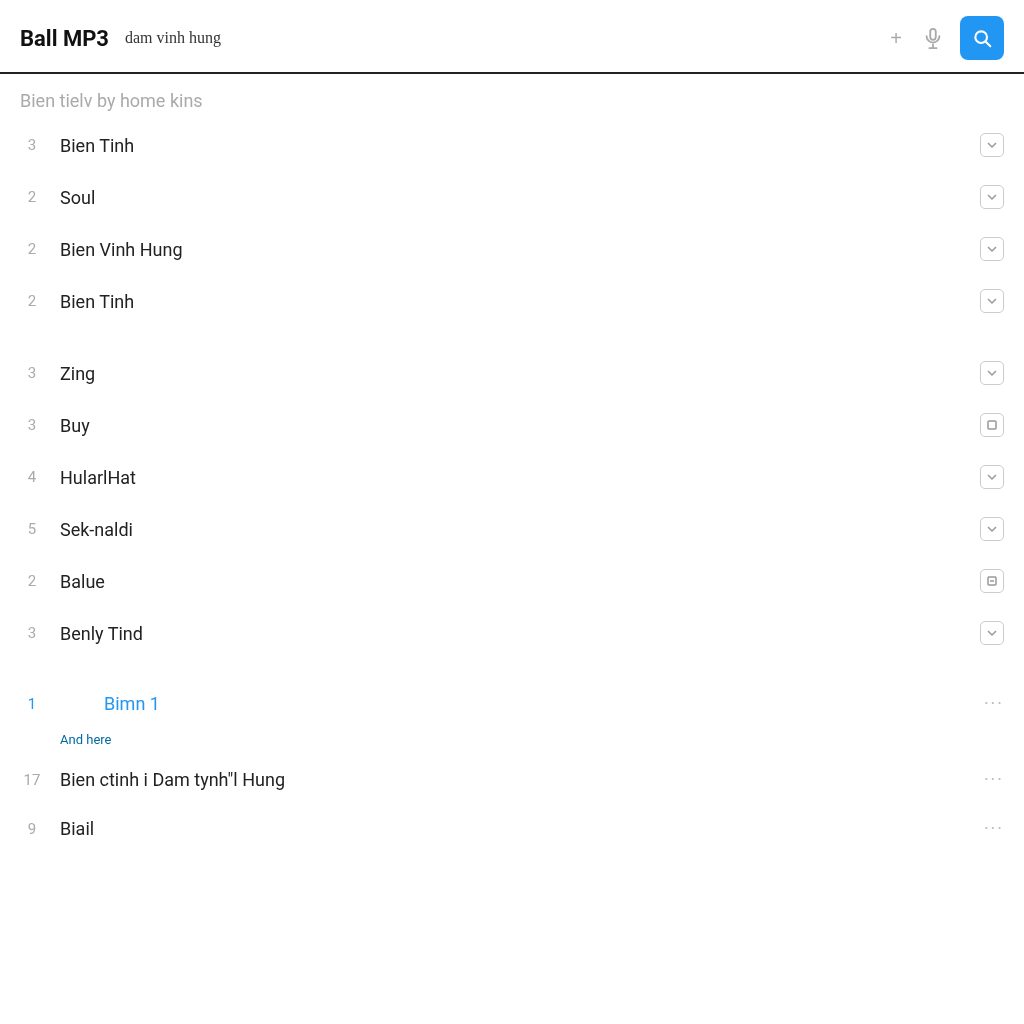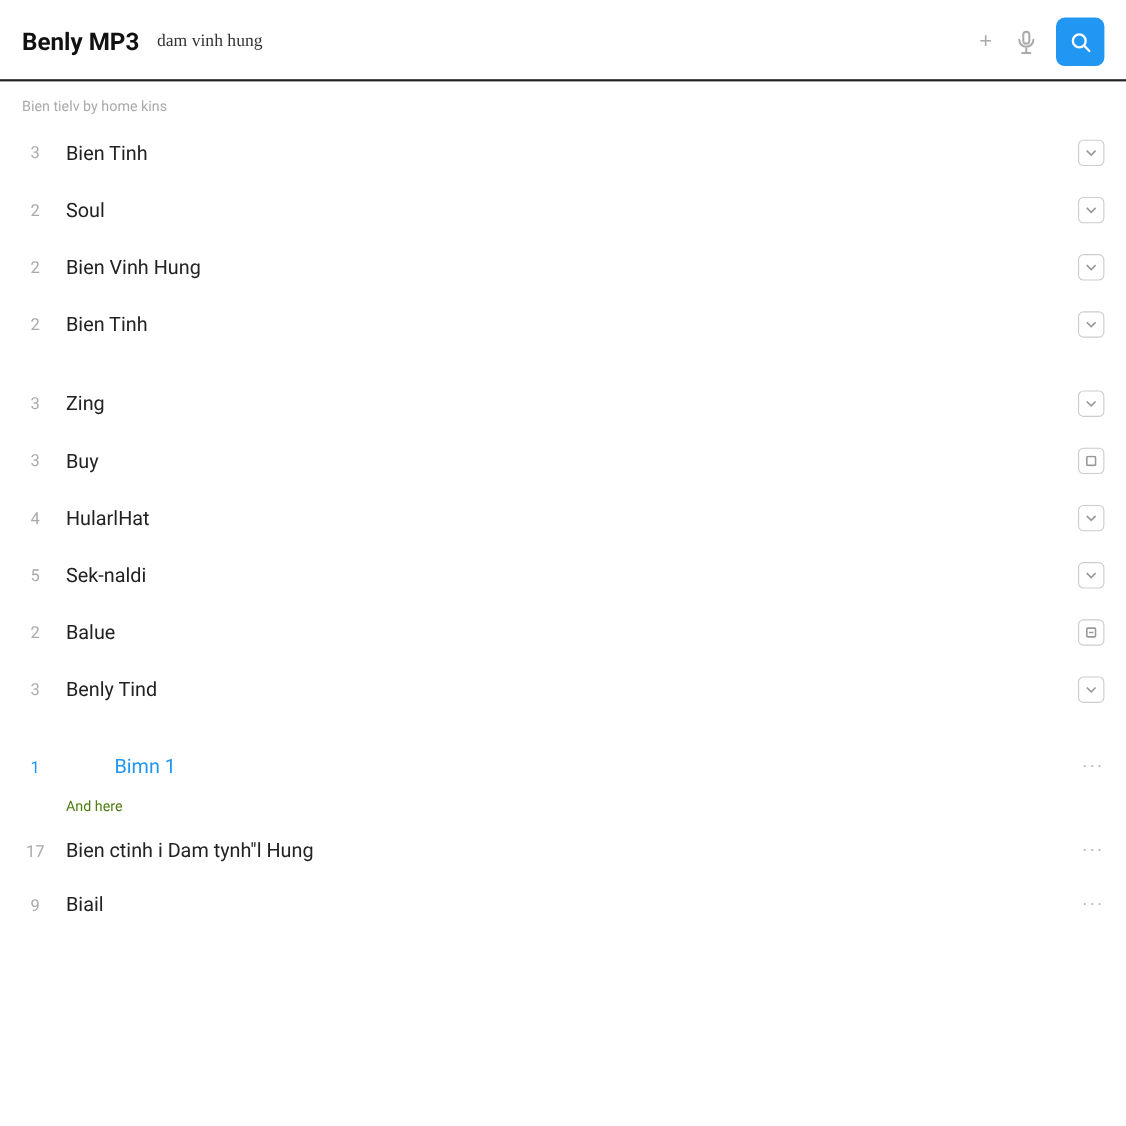--- a/index.html
+++ b/index.html
@@ -65,21 +65,21 @@
       display: flex;
       align-items: center;
       justify-content: center;
       color: white;
       font-size: 18px;
     }
 
     
     .section-label {
       padding: 16px 20px 8px 20px;
-      font-size: 13px;
+      font-size: 18px;
       color: #aaa;
     }
 
     
     .list-item {
       display: flex;
       align-items: center;
       padding: 14px 20px;
       border-bottom: none;
     }
@@ -110,21 +110,21 @@
       justify-content: center;
     }
 
     .divider {
       height: 20px;
     }
 
     .sub-label {
       padding: 4px 60px 8px 60px;
       font-size: 13px;
-      color: #4d7c0f;
+      color: #0369a1;
     }
 
     .dots-icon {
       font-size: 18px;
       color: #bbb;
       letter-spacing: 2px;
     }
 
     
     .chevron-icon {
@@ -136,21 +136,21 @@
       align-items: center;
       justify-content: center;
       font-size: 11px;
       color: #999;
     }
   </style>
 </head>
 <body>
 
 <div class="header">
-  <span class="app-title">Benly MP3</span>
+  <span class="app-title">Ball MP3</span>
   <input class="search-bar" type="text" value="dam vinh hung" placeholder="dam vinh hung" style="">
   <div class="header-icons">
     <button class="header-icon-btn">
       <span>+</span>
     </button>
     <button class="header-icon-btn">
       <svg width="22" height="22" viewBox="0 0 24 24" fill="none" stroke="#aaa" stroke-width="2" stroke-linecap="round" stroke-linejoin="round">
         <rect x="9" y="2" width="6" height="12" rx="3"></rect>
         <path d="M5 10a7 7 0 0 0 14 0"></path>
         <line x1="12" y1="19" x2="12" y2="23"></line>

